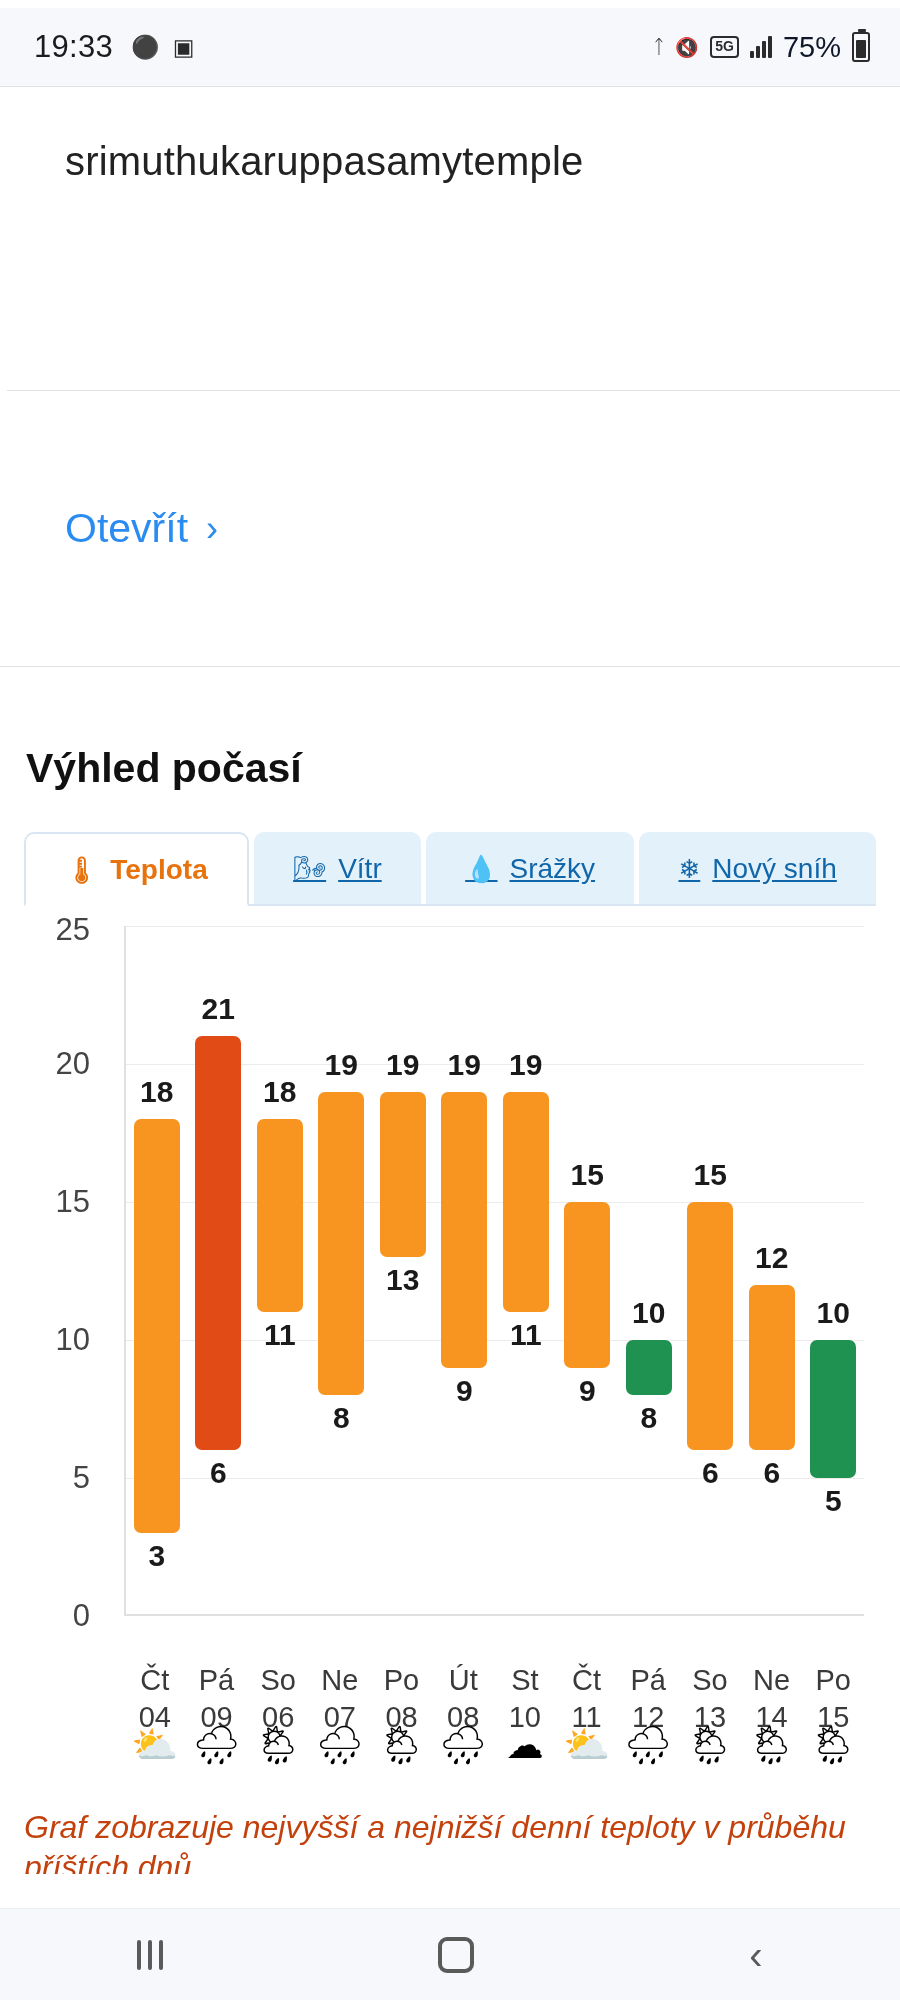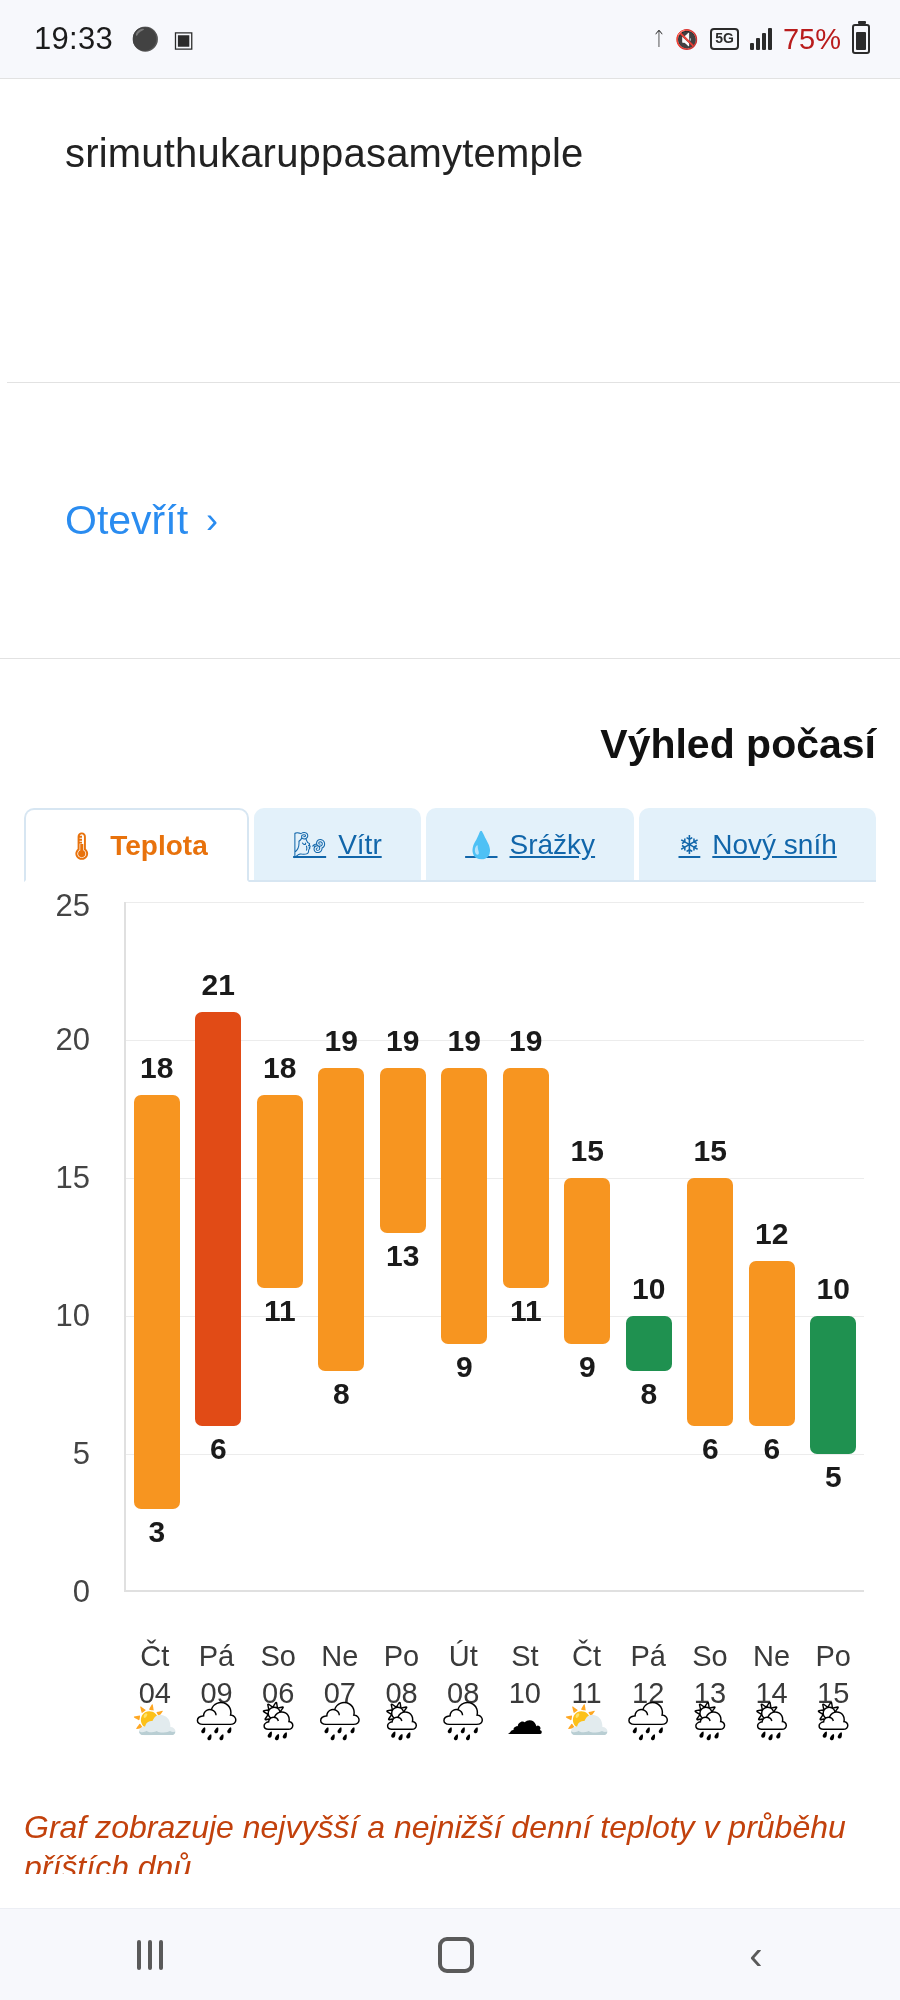--- a/index.html
+++ b/index.html
@@ -12,20 +12,21 @@
   body { position: relative; }
 
   
   .statusbar {
     height: 78px;
     background: #f7f8fc;
     display: flex;
     align-items: center;
     padding: 16px 34px;
     position: relative;
+    margin-top: 8px;
   }
   .status-time {
     font-size: 31px;
     color: #1b1b1b;
     letter-spacing: 0.3px;
   }
   .status-left-icons {
     display: flex;
     align-items: center;
     gap: 13px;
@@ -49,21 +50,21 @@
     padding: 0px 3px 1px 3px;
     line-height: 1.15;
     color: #2b2b2b;
   }
   .sig-bars { display: flex; align-items: flex-end; gap: 2px; height: 22px; }
   .sig-bars i { width: 4px; background: #2b2b2b; display: block; border-radius: 1px; }
   .sig-bars i:nth-child(1) { height: 7px; }
   .sig-bars i:nth-child(2) { height: 12px; }
   .sig-bars i:nth-child(3) { height: 17px; }
   .sig-bars i:nth-child(4) { height: 22px; background: #2b2b2b; }
-  .batt-text { font-size: 29px; color: #b91c1c; }
+  .batt-text { font-size: 29px; color: #0f172a; }
   .batt-ico {
     width: 18px; height: 30px;
     border: 2px solid #2b2b2b;
     border-radius: 3px;
     position: relative;
     display: inline-block;
   }
   .batt-ico::before {
     content: "";
     position: absolute; top: -5px; left: 4px;
@@ -110,22 +111,21 @@
     color: #2a8cf0;
     font-weight: 300;
   }
 
   
   .forecast-wrap { padding: 0 24px; }
   .forecast-title {
     font-size: 41px;
     font-weight: bold;
     color: #111;
-    margin: 62px 0 40px 2px;
-    text-align: right;
+    margin: 78px 0 40px 2px;
   }
 
   .tabs {
     display: flex;
     gap: 5px;
     align-items: stretch;
     position: relative;
     border-bottom: 2px solid #d7e6f2;
   }
   .tab {

